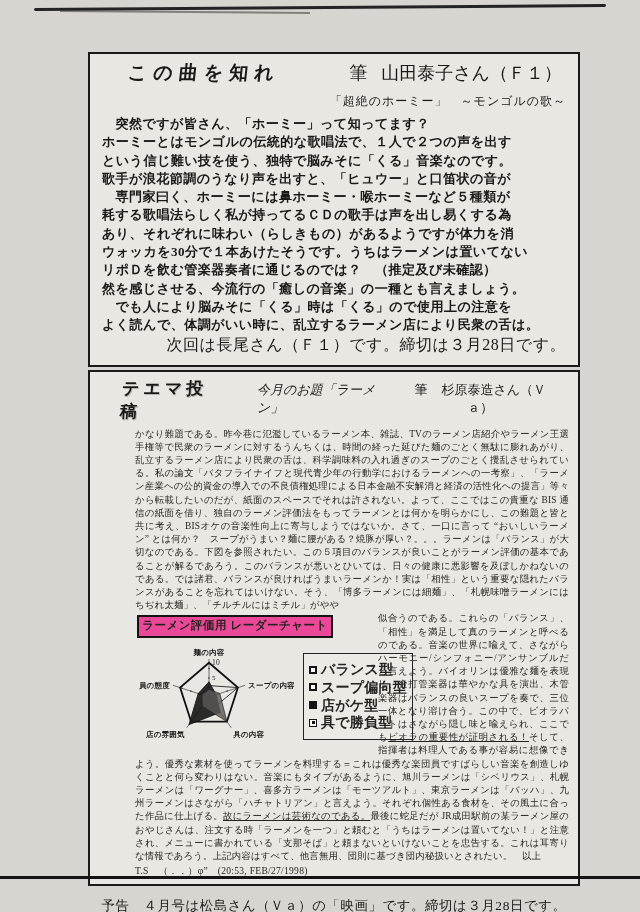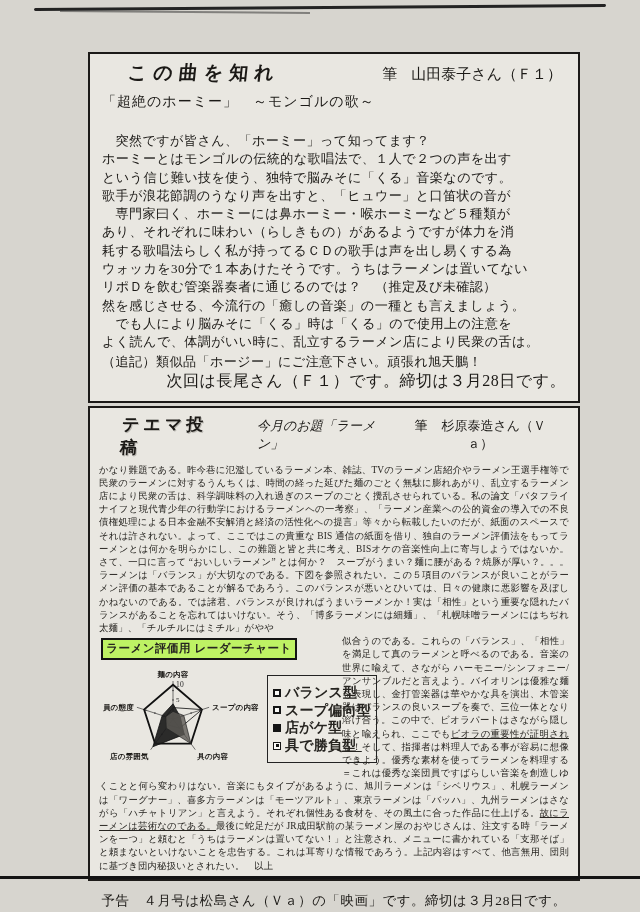--- a/index.html
+++ b/index.html
@@ -12,36 +12,36 @@
   .smudge1{position:absolute;left:34px;top:6px;width:572px;height:3px;background:#232323;transform:rotate(-0.4deg);border-radius:2px;}
   .smudge2{position:absolute;left:60px;top:11px;width:250px;height:2px;background:#3a3a3a;opacity:.55;transform:rotate(0.5deg);}
   .page{position:absolute;left:88px;top:52px;width:492px;}
   .box{border:2px solid #1c1a18;background:#e9e7e1;box-sizing:border-box;}
   .box1{padding:6px 12px 9px;}
   .box2{margin-top:3px;padding:5px 9px 6px;}
 
   
   .a1-head{display:flex;align-items:baseline;}
   .a1-title{font-size:19px;font-weight:bold;letter-spacing:6px;margin-left:26px;transform:skewX(-6deg);}
-  .a1-byline{margin-left:auto;font-size:15px;margin-right:4px;}
+  .a1-byline{margin-left:auto;font-size:18px;margin-right:4px;}
   .pen{margin-right:14px;}
-  .a1-sub{text-align:left;font-size:14px;margin:7px 0 21px;letter-spacing:1px;}
-  .a1-body div{font-size:13.1px;line-height:18.3px;letter-spacing:.4px;white-space:pre-wrap;}
+  .a1-sub{text-align:right;font-size:12px;margin:7px 0 5px;letter-spacing:1px;}
+  .a1-body div{font-size:13.1px;line-height:18.3px;letter-spacing:.4px;white-space:pre-wrap;font-weight:bold;}
   .a1-ps{font-size:13.1px;margin-top:1px;letter-spacing:.4px;}
   .a1-next{text-align:right;font-size:16px;margin-top:0;letter-spacing:.5px;}
 
   
   .a2-head{display:flex;align-items:baseline;}
   .a2-title{font-size:17px;font-weight:bold;letter-spacing:4px;margin-left:22px;transform:skewX(-5deg);text-shadow:1px 1px 0 #b9b7b1;}
   .a2-topic{font-size:13px;margin-left:30px;font-style:italic;}
   .a2-byline{margin-left:auto;font-size:13px;margin-right:10px;text-align:center;}
-  .a2-body{font-size:9.4px;line-height:13.2px;text-align:justify;color:#262420;margin-top:5px;letter-spacing:.2px;}
+  .a2-body{font-size:9.4px;line-height:13.2px;text-align:justify;color:#262420;margin-top:5px;letter-spacing:.2px;margin-left:36px;}
   .a2-body .u, .u{text-decoration:underline;}
   .figure{float:left;width:236px;margin:3px 7px 2px 0;}
-  .fig-title{border:2.5px solid #141414;background:#bef264;font-weight:bold;font-size:11.5px;
+  .fig-title{border:2.5px solid #141414;background:#ec4899;font-weight:bold;font-size:11.5px;
     text-align:center;padding:2px 0 3px;width:196px;margin-left:2px;letter-spacing:.5px;box-sizing:border-box;}
   .fig-row{display:flex;margin-top:3px;}
   svg.radar{width:168px;height:106px;flex:0 0 168px;}
   .legend{border:1.5px solid #232323;background:#eceae4;padding:5px 5px;align-self:flex-start;margin-top:12px;}
   .legend-item{display:flex;align-items:center;font-size:14px;font-weight:bold;margin:4.5px 0;white-space:nowrap;}
   .marker{width:8px;height:8px;margin-right:4px;box-sizing:border-box;flex:0 0 8px;}
   .m-open{border:2px solid #141414;background:#fbfaf7;}
   .m-filled{background:#141414;}
   .m-inner{border:1.5px solid #141414;background:#fbfaf7;position:relative;}
   .m-inner::after{content:'';position:absolute;inset:1.5px;background:#141414;}
@@ -65,29 +65,28 @@
         <span class="pen">筆</span><span>山田泰子さん（Ｆ１）</span>
       </span>
     </div>
     <div class="a1-sub">「超絶のホーミー」　～モンゴルの歌～</div>
     <div class="a1-body">
         <div>　突然ですが皆さん、「ホーミー」って知ってます？</div>
         <div>ホーミーとはモンゴルの伝統的な歌唱法で、１人で２つの声を出す</div>
         <div>という信じ難い技を使う、独特で脳みそに「くる」音楽なのです。</div>
         <div>歌手が浪花節調のうなり声を出すと、「ヒュウー」と口笛状の音が</div>
         <div>　専門家曰く、ホーミーには鼻ホーミー・喉ホーミーなど５種類が</div>
+        <div>耗する歌唱法らしく私が持ってるＣＤの歌手は声を出し易くする為</div>
         <div>あり、それぞれに味わい（らしきもの）があるようですが体力を消</div>
-        <div>耗する歌唱法らしく私が持ってるＣＤの歌手は声を出し易くする為</div>
         <div>ウォッカを30分で１本あけたそうです。うちはラーメンは置いてない</div>
         <div>リポＤを飲む管楽器奏者に通じるのでは？　（推定及び未確認）</div>
         <div>然を感じさせる、今流行の「癒しの音楽」の一種とも言えましょう。</div>
         <div>　でも人により脳みそに「くる」時は「くる」ので使用上の注意を</div>
         <div>よく読んで、体調がいい時に、乱立するラーメン店により民衆の舌は。</div>
       </div>
-    <div class="a1-ps">（追記）類似品「ホージー」にご注意下さい。頑張れ旭天鵬！</div>
     <div class="a1-next">次回は長尾さん（Ｆ１）です。締切は３月28日です。</div>
   </div>
 
   <div class="box box2">
     <div class="a2-head">
       <span class="a2-title">テエマ投稿</span>
       <span class="a2-topic">今月のお題「ラーメン」</span>
       <span class="a2-byline">
         <span class="pen">筆</span><span>杉原泰造さん（Ｖａ）</span>
       </span>
@@ -144,20 +143,21 @@
                 <span>店がケ型</span>
               </div>
               <div class="legend-item">
                 <span class="marker m-inner"></span>
                 <span>具で勝負型</span>
               </div>
             </div>
         </div>
       </div>
       <div><span>似合うのである。これらの「バランス」、「相性」を満足して真のラーメンと呼べるのである。音楽の世界に喩えて、さながら ハーモニー/シンフォニー/アンサンブルだと言えよう。バイオリンは優雅な麺を表現し、金打管楽器は華やかな具を演出、木管楽器はバランスの良いスープを奏で、三位一体となり溶け合う。この中で、ビオラパートはさながら隠し味と喩えられ、ここでも</span><span class="u">ビオラの重要性が証明される！</span><span>そして、指揮者は料理人である事が容易に想像できよう。優秀な素材を使ってラーメンを料理する＝これは優秀な楽団員ですばらしい音楽を創造しゆくことと何ら変わりはない。音楽にもタイプがあるように、旭川ラーメンは「シベリウス」、札幌ラーメンは「ワーグナー」、喜多方ラーメンは「モーツアルト」、東京ラーメンは「バッハ」、九州ラーメンはさながら「ハチャトリアン」と言えよう。それぞれ個性ある食材を、その風土に合った作品に仕上げる。</span><span class="u">故にラーメンは芸術なのである。</span><span>最後に蛇足だが JR成田駅前の某ラーメン屋のおやじさんは、注文する時「ラーメンを一つ」と頼むと「うちはラーメンは置いてない！」と注意され、メニューに書かれている「支那そば」と頼まないといけないことを忠告する。これは耳寄りな情報であろう。上記内容はすべて、他言無用、団則に基づき団内秘扱いとされたい。　以上</span></div>
+      <div class="sig">T.S　（．．）φ”　(20:53, FEB/27/1998)</div>
     </div>
   </div>
 
   <div class="notice">予告　４月号は松島さん（Ｖａ）の「映画」です。締切は３月28日です。</div>
 
 </div>
 
 <div class="bottom-rule"></div>
 
 </body></html>

